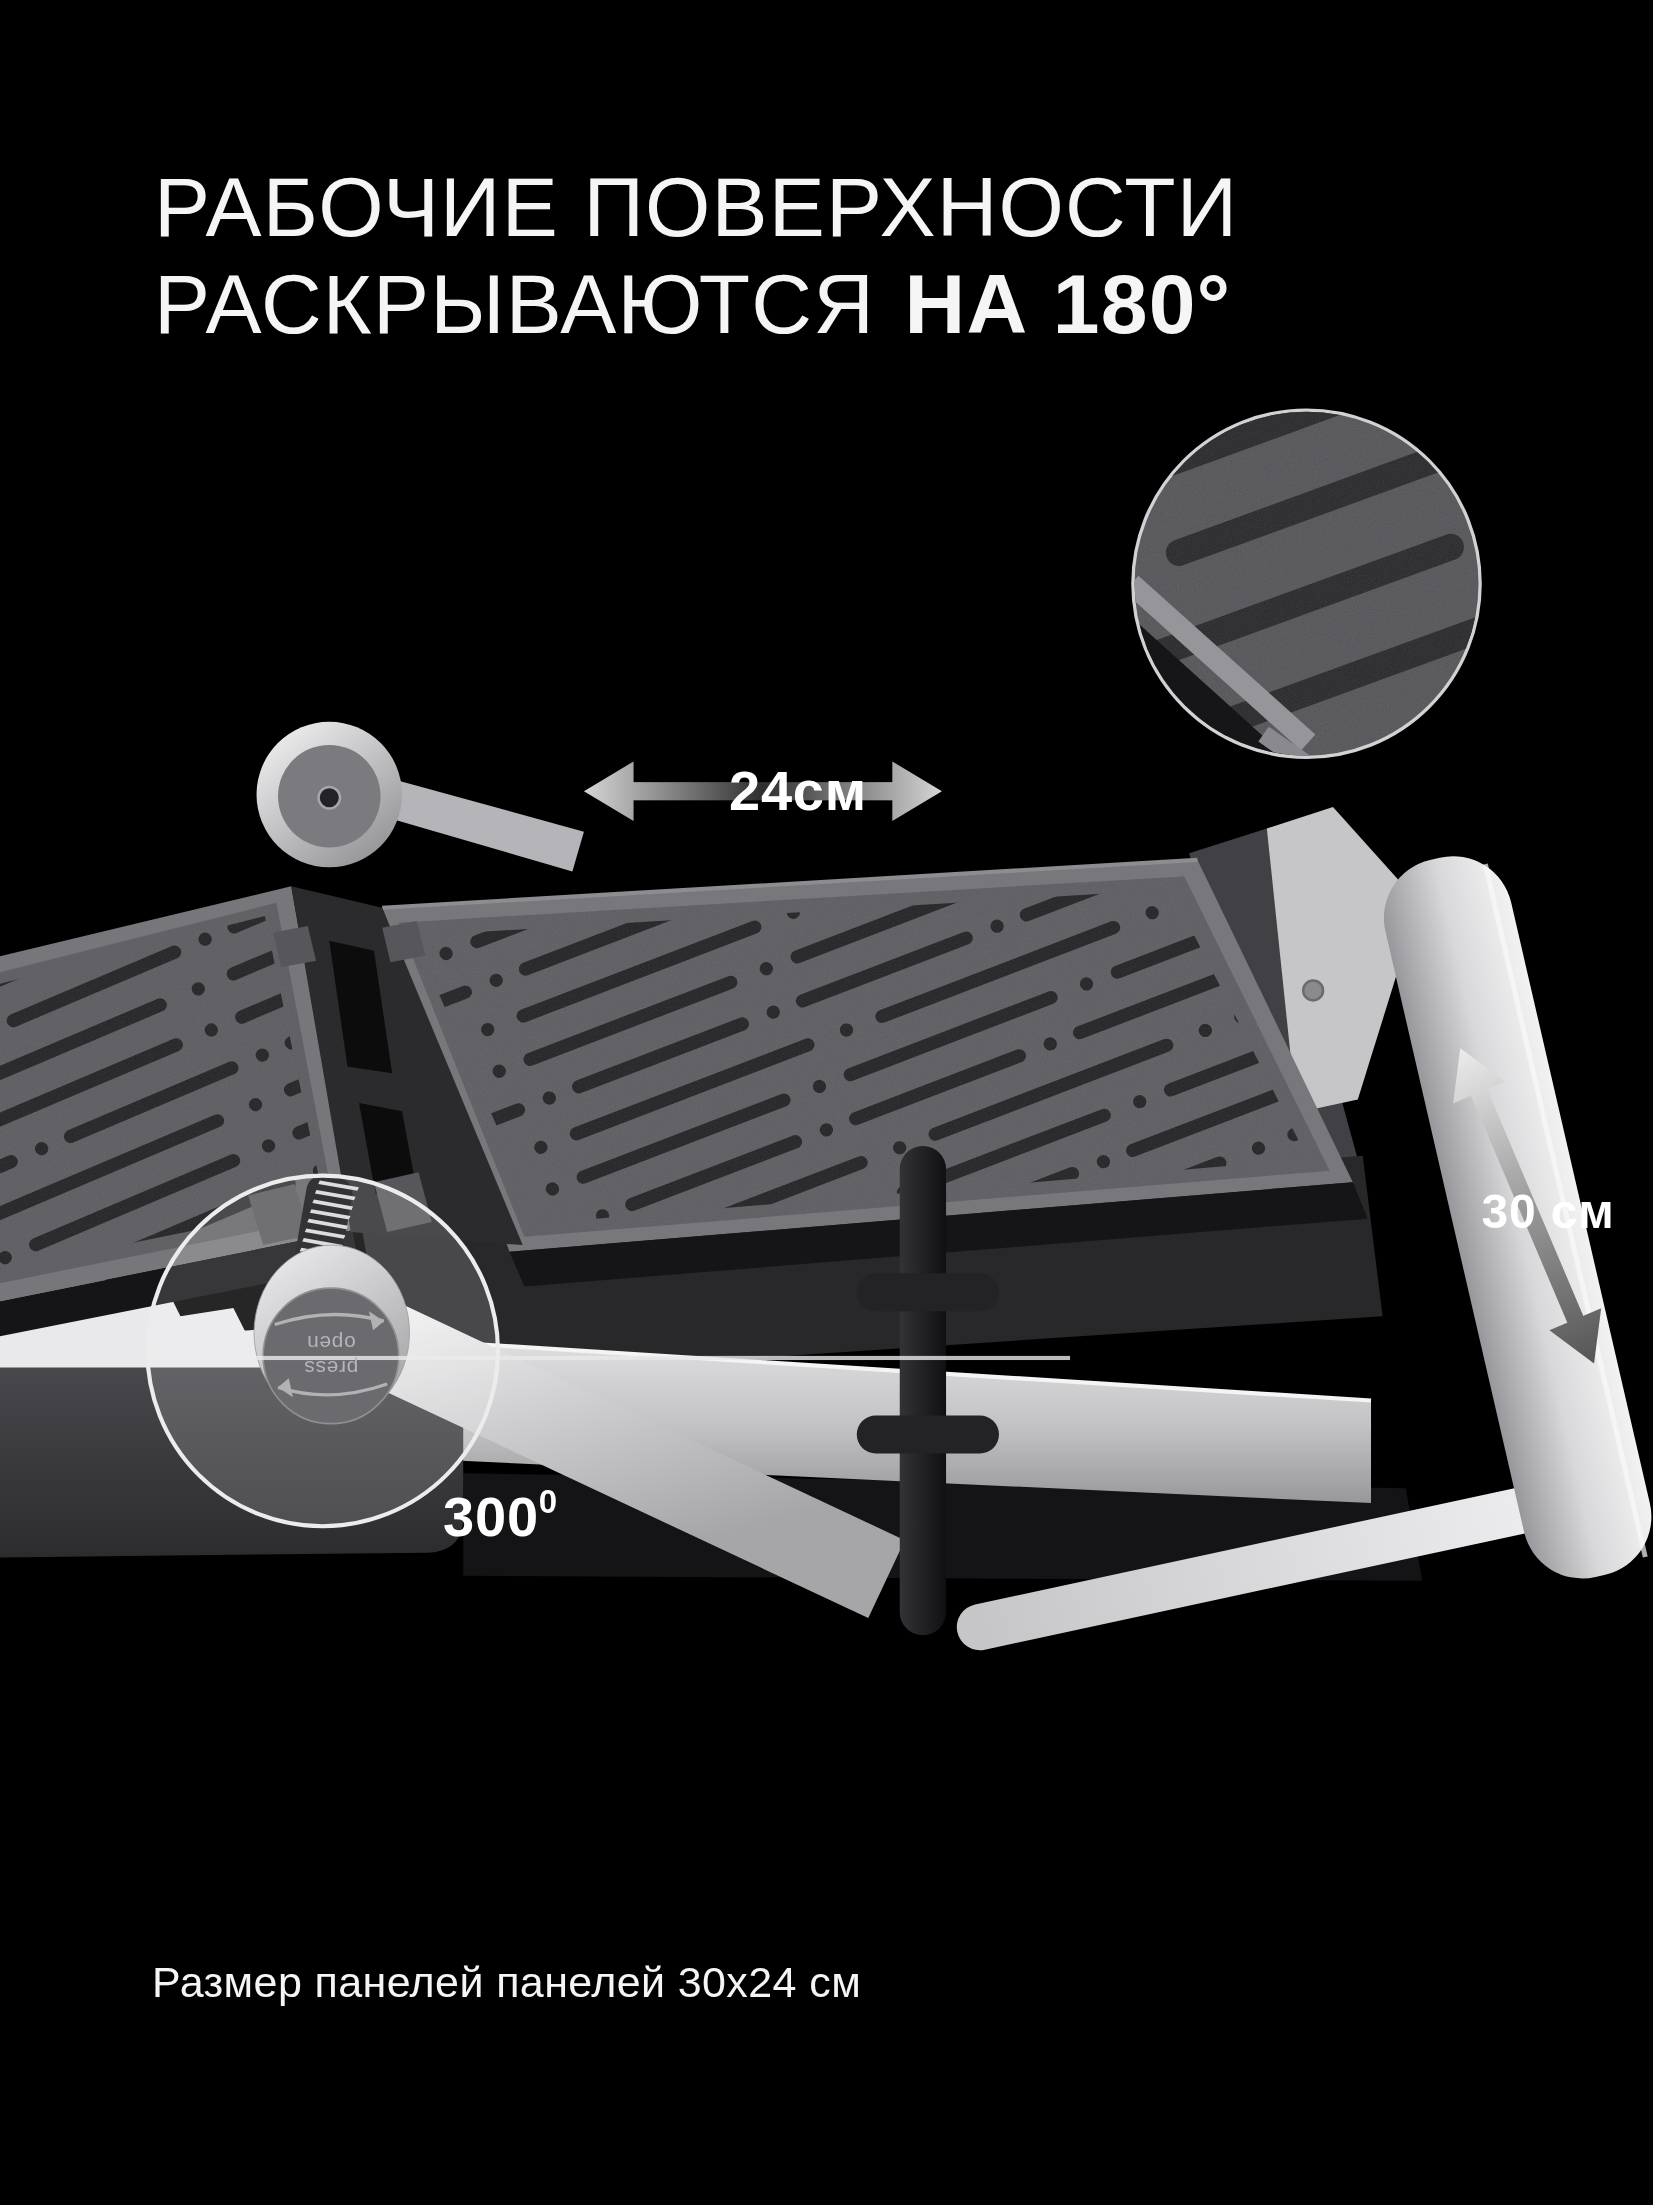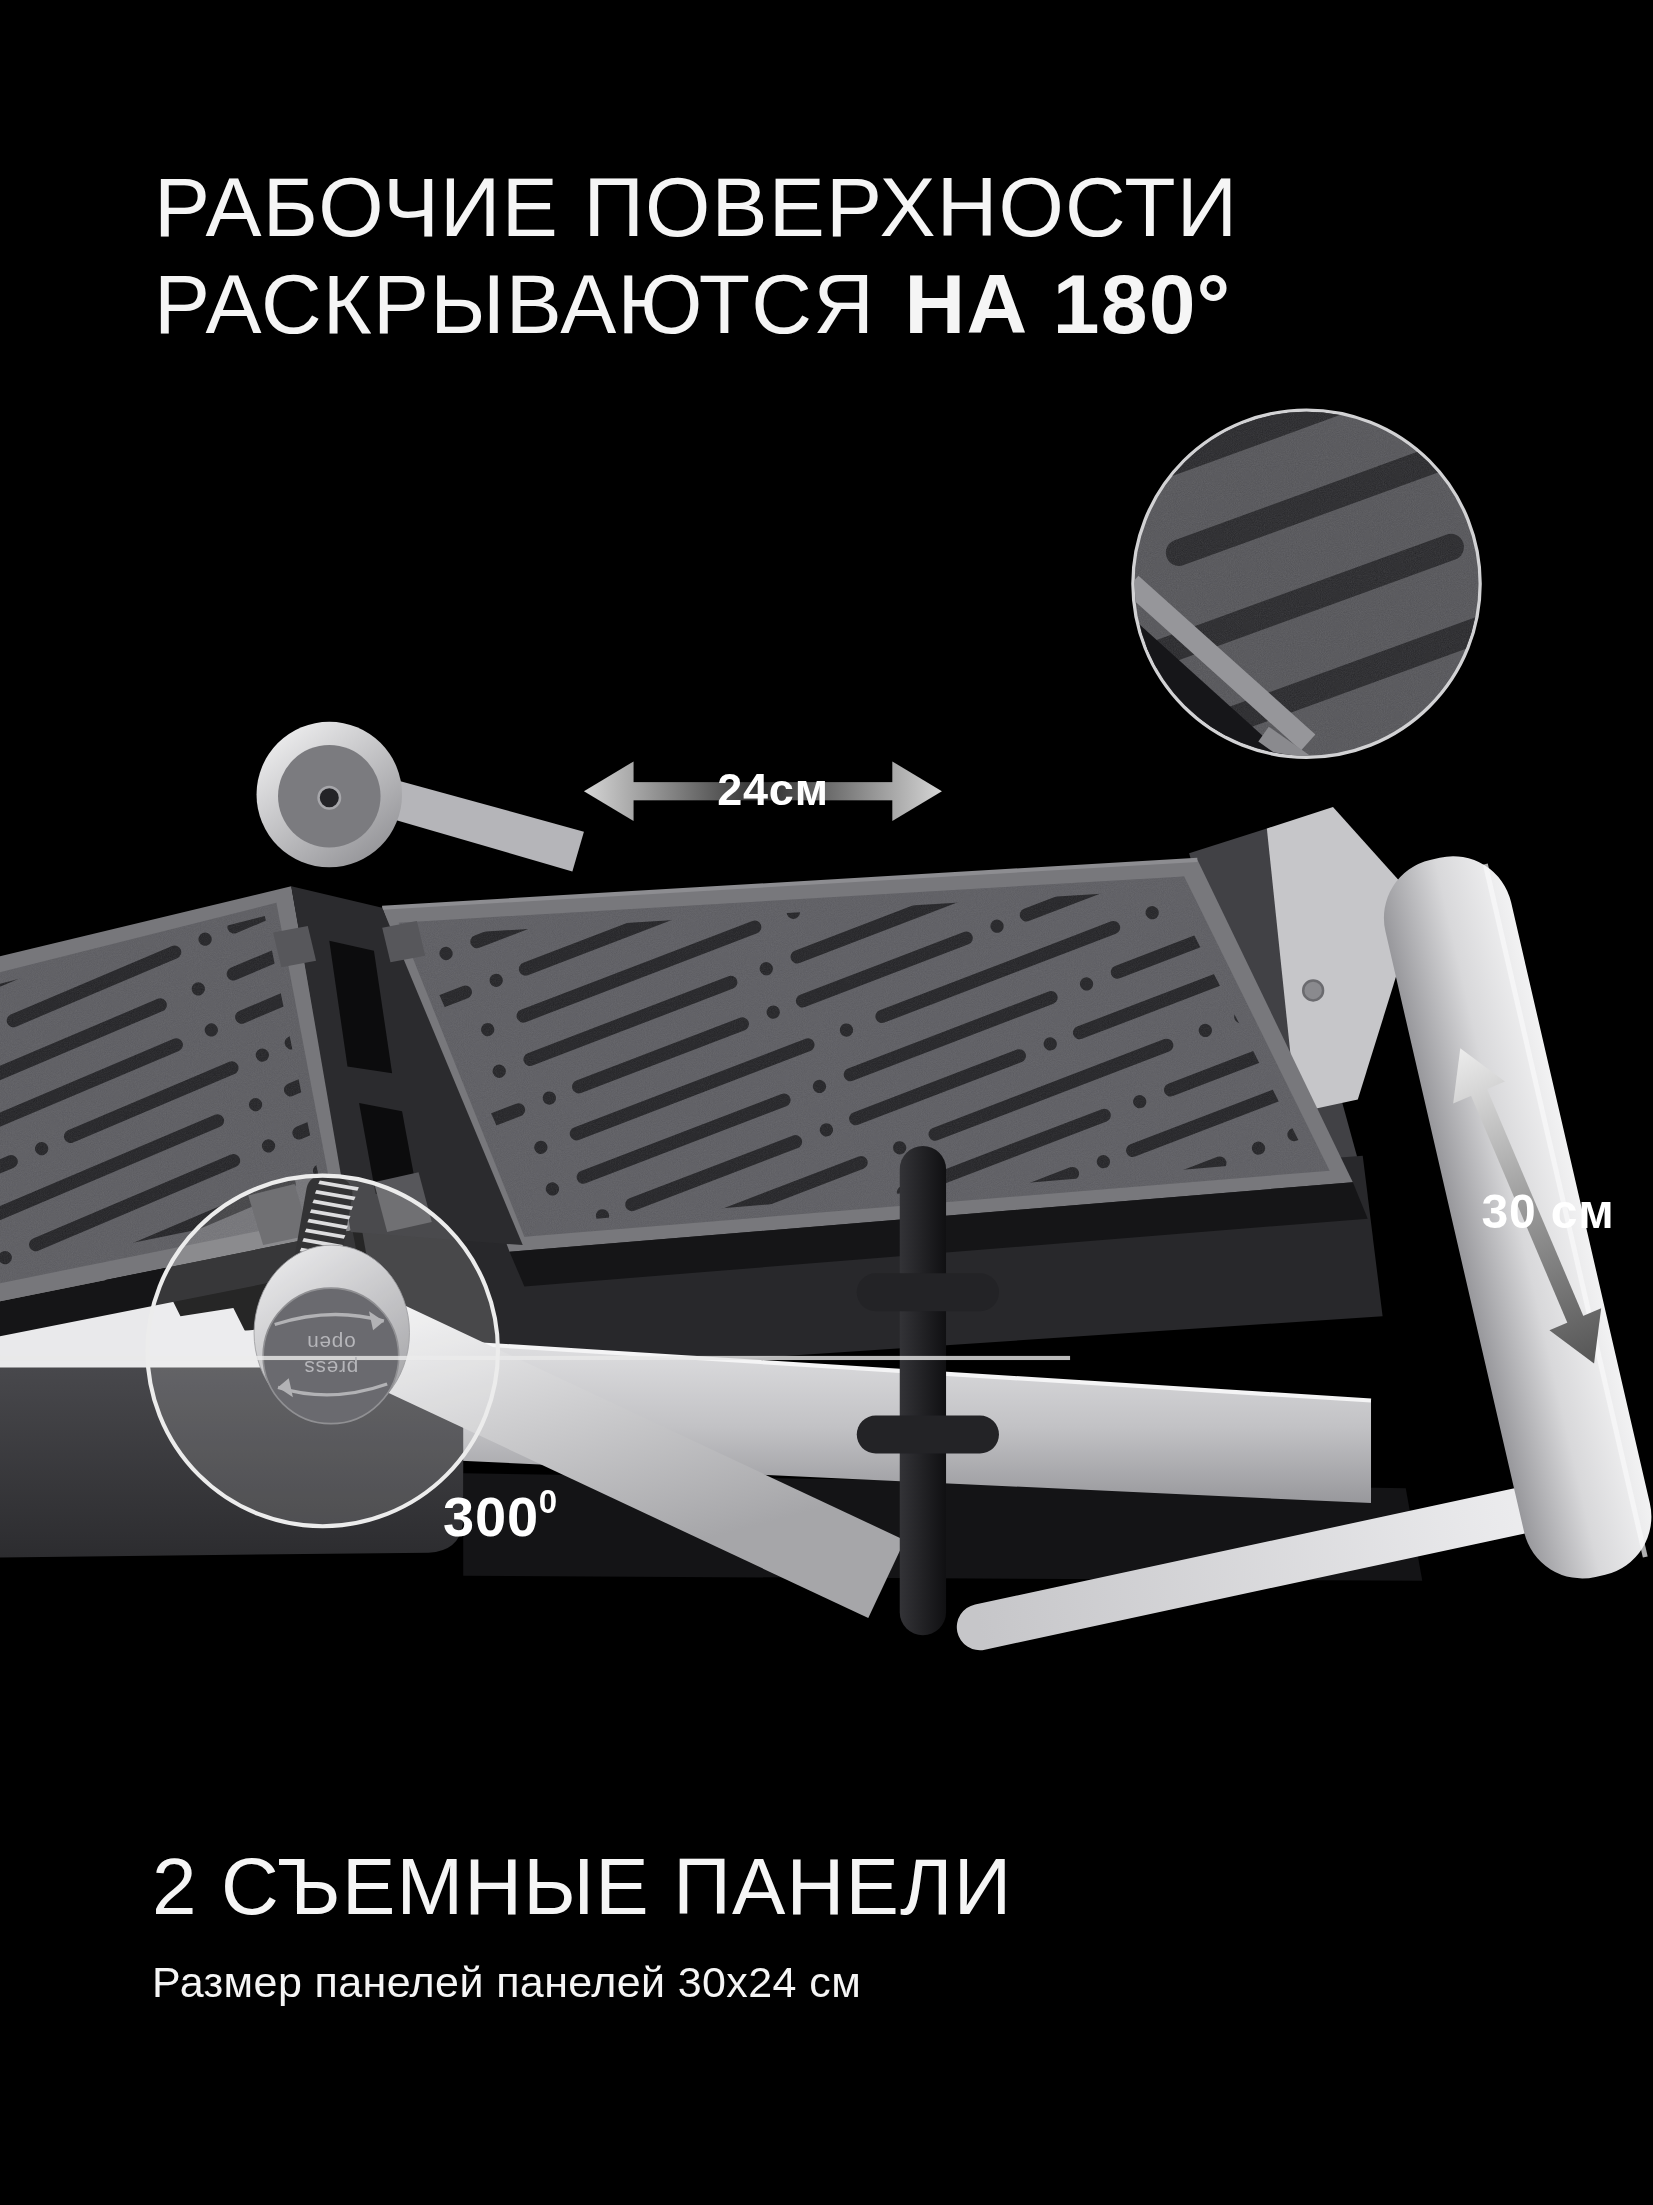--- a/index.html
+++ b/index.html
@@ -16,21 +16,21 @@
     position:absolute;left:154px;top:159px;margin:0;
     color:var(--text);font-size:84px;font-weight:400;line-height:1.16;
     letter-spacing:1.2px;white-space:nowrap;
   }
   .page-title strong{font-weight:700;margin-left:5px;}
 
   .dim-label{
     position:absolute;color:#ffffff;font-weight:700;white-space:nowrap;
     transform:translate(-50%,-50%);
   }
-  .dim-w{left:773px;top:790px;font-size:45px;letter-spacing:0.8px;}
+  .dim-w{left:798px;top:790px;font-size:56px;letter-spacing:0.8px;}
   .dim-h{left:1548px;top:1211px;font-size:48px;letter-spacing:0.8px;text-align:center;}
 
   .angle-label{
     position:absolute;left:443px;top:1483px;color:#ffffff;
     font-size:56px;font-weight:700;letter-spacing:0.8px;
   }
   .angle-label sup{font-size:33px;vertical-align:23px;}
 
   .dial-text{
     position:absolute;left:331px;top:1355px;
@@ -326,17 +326,16 @@
 <div class="dim-label dim-w">24см</div>
 <div class="dim-label dim-h">30 см</div>
 
 <div class="angle-label"><span>300</span><sup>0</sup></div>
 
 <div class="dial-text">
   <span>press</span>
   <span>open</span>
 </div>
 
-<h2 class="footer-heading">2 СЪЕМНЫЕ ПАНЕЛИ</h2>
 <p class="footer-subtitle">Размер панелей панелей 30х24 см</p>
 
 </div>
 
 
 </body></html>

